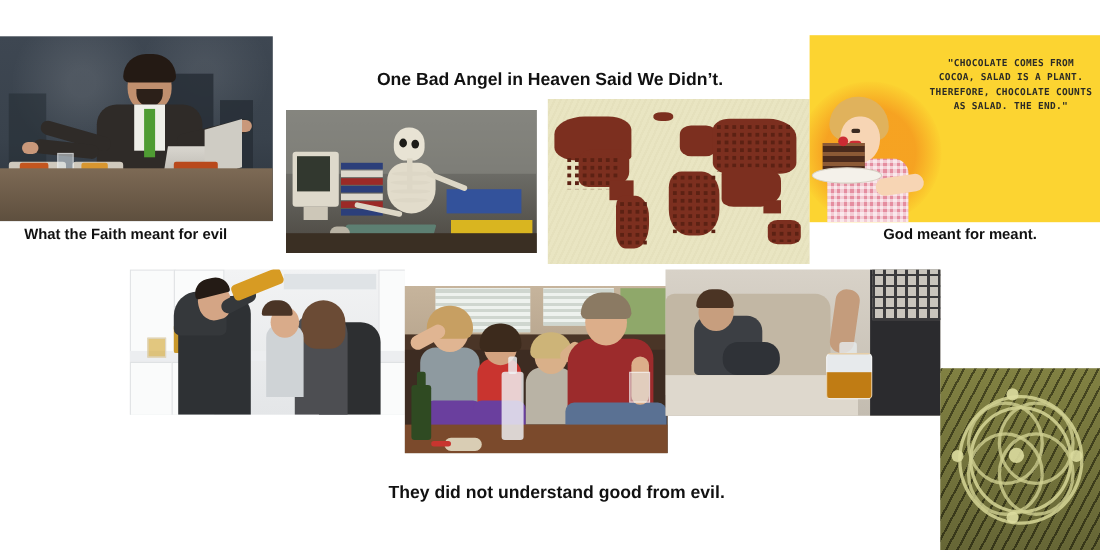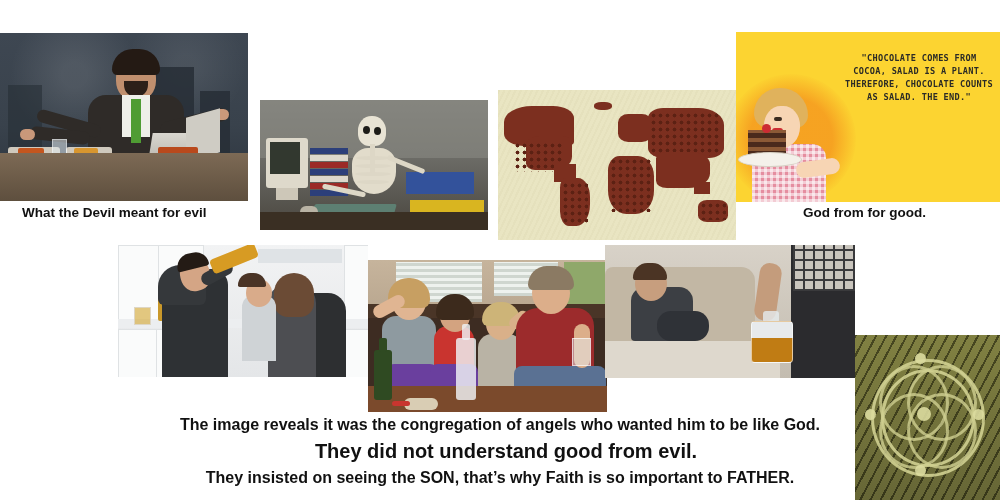--- a/index.html
+++ b/index.html
@@ -8,21 +8,21 @@
     font-family:"Liberation Sans",sans-serif;position:relative;
   }
   .slide{position:relative;width:1000px;height:500px;background:#fff;overflow:hidden;}
 
   .txt{position:absolute;color:#111;font-weight:bold;white-space:nowrap;z-index:40;}
   #title{left:0;right:0;top:9px;text-align:center;font-size:27px;letter-spacing:-0.2px;}
   #subtitle{left:0;right:0;top:64px;text-align:center;font-size:16px;}
   #cap-left{left:22px;top:205px;font-size:13.5px;}
   #cap-right{left:803px;top:205px;font-size:13.5px;}
   #line1{left:0;right:0;top:416px;text-align:center;font-size:16px;}
-  #line2{left:0;right:0;top:440px;text-align:center;font-size:20px;padding-left:12px;}
+  #line2{left:0;right:0;top:440px;text-align:center;font-size:16px;padding-left:12px;}
   #line3{left:0;right:0;top:469px;text-align:center;font-size:16px;}
 
   .tile{position:absolute;overflow:hidden;}
 
   
   #img-businessman{left:0;top:33px;width:248px;height:168px;z-index:10;
     background:
       radial-gradient(circle at 30% 25%, rgba(255,255,255,.10) 0 6%, transparent 30%),
       radial-gradient(circle at 75% 20%, rgba(255,255,255,.07) 0 5%, transparent 26%),
       linear-gradient(#3e4752 0%,#39424c 55%,#2b333c 100%);}
@@ -358,19 +358,18 @@
     <div class="cc-petal" style="left:52px;top:30px;width:64px;height:70px;"></div>
     <div class="cc-petal" style="left:24px;top:58px;width:64px;height:70px;"></div>
     <div class="cc-petal" style="left:52px;top:58px;width:64px;height:70px;"></div>
     <div class="cc-dot" style="left:62px;top:72px;width:14px;height:14px;"></div>
     <div class="cc-dot" style="left:60px;top:18px;width:11px;height:11px;"></div>
     <div class="cc-dot" style="left:60px;top:130px;width:11px;height:11px;"></div>
     <div class="cc-dot" style="left:10px;top:74px;width:11px;height:11px;"></div>
     <div class="cc-dot" style="left:118px;top:74px;width:11px;height:11px;"></div>
   </div>
 
-  <div class="txt" id="cap-left">What the Devil meant for evil</div>
-  <div class="txt" id="cap-right">God from for good.</div>
-  <div class="txt" id="line1">The image reveals it was the congregation of angels who wanted him to be like God.</div>
+  <div class="txt" id="subtitle">One Bad Angel in Heaven Said We Didn’t.</div>
+  <div class="txt" id="cap-left">What the Faith meant for evil</div>
+  <div class="txt" id="cap-right">God meant for meant.</div>
   <div class="txt" id="line2">They did not understand good from evil.</div>
-  <div class="txt" id="line3">They insisted on seeing the SON, that’s why Faith is so important to FATHER.</div>
 
 </div>
 
 </body></html>

